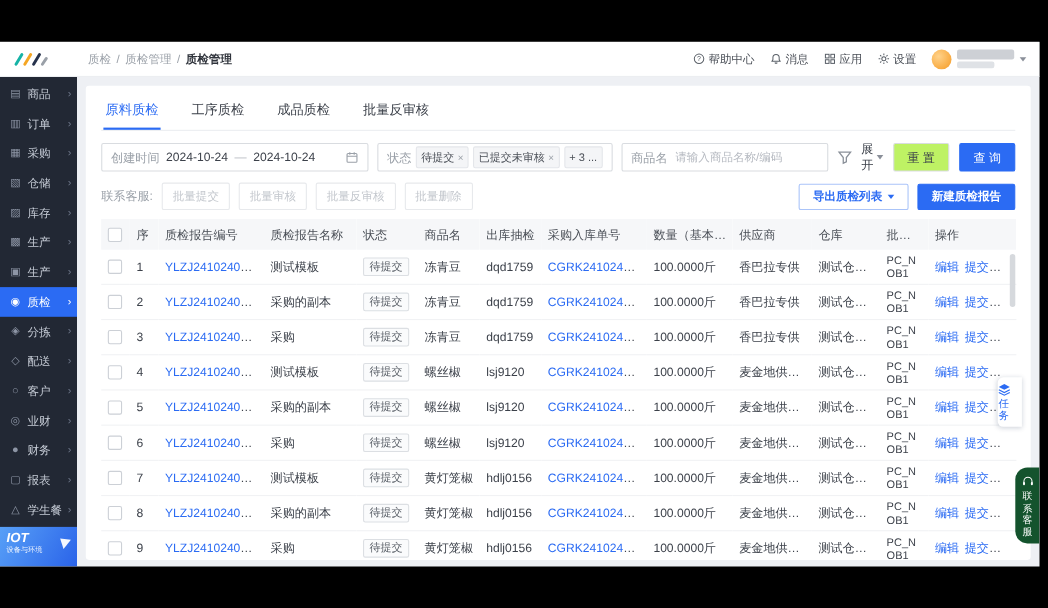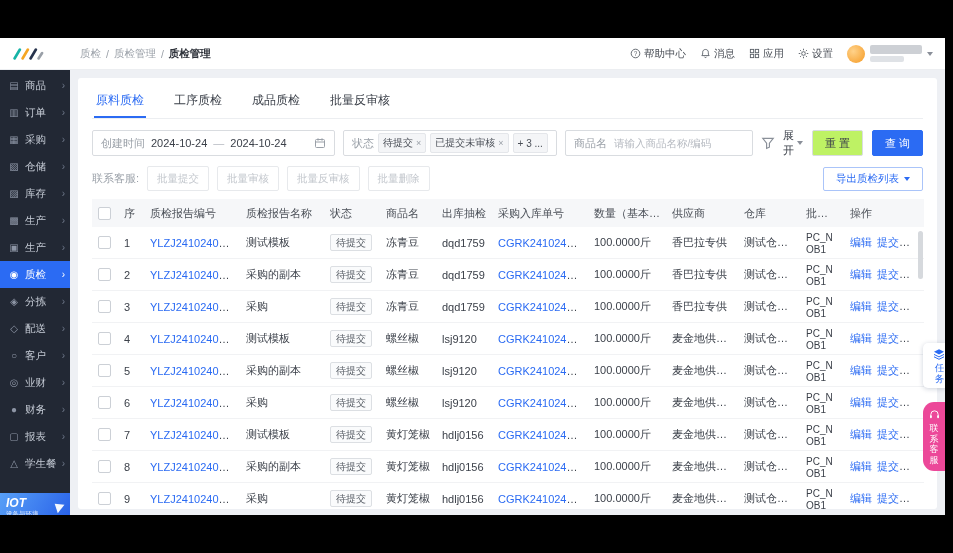--- a/index.html
+++ b/index.html
@@ -25,21 +25,21 @@
   .caret{width:0;height:0;border-left:3.5px solid transparent;border-right:3.5px solid transparent;border-top:4px solid #8a8f99;}
 
   
   .sidebar{position:absolute;left:0;top:32px;width:70px;bottom:0;background:#222834;display:flex;flex-direction:column;z-index:5;}
   .side-menu{flex:1;padding-top:2px;overflow:hidden;}
   .side-item{height:27px;display:flex;align-items:center;padding:0 5px 0 8px;color:#c6ccd6;font-size:10.5px;gap:5px;cursor:pointer;}
   .side-ic{font-size:10px;color:#8d95a5;width:12px;text-align:center;}
   .side-arrow{margin-left:auto;color:#6d7688;font-size:10px;}
   .side-item.active{background:#2b6bf3;color:#fff;}
   .side-item.active .side-ic,.side-item.active .side-arrow{color:#fff;}
-  .side-logo{height:22px;background:linear-gradient(120deg,#58a0f7,#2a63e9);position:relative;color:#fff;
+  .side-logo{height:36px;background:linear-gradient(120deg,#58a0f7,#2a63e9);position:relative;color:#fff;
              padding:4px 6px;box-sizing:border-box;overflow:hidden;}
   .side-logo .t{font-size:12px;font-weight:bold;font-style:italic;line-height:13px;}
   .side-logo .s{font-size:6.5px;opacity:.92;}
   .plane{position:absolute;right:5px;top:9px;width:0;height:0;border-left:9px solid #fff;
          border-top:4px solid transparent;border-bottom:6px solid transparent;transform:rotate(-18deg);opacity:.95;}
 
   
   .main{position:absolute;left:70px;top:32px;right:0;bottom:0;padding:8px 8px 6px;box-sizing:border-box;}
   .card{background:#fff;border-radius:3px;height:100%;box-sizing:border-box;padding:8px 14px 4px;position:relative;overflow:hidden;}
 
@@ -66,21 +66,21 @@
   .expand{display:flex;align-items:center;gap:3px;font-size:11px;color:#3c414a;cursor:pointer;}
   .btn{height:26px;border-radius:2px;font-size:11px;display:flex;align-items:center;justify-content:center;
        padding:0 12px;cursor:pointer;box-sizing:border-box;white-space:nowrap;}
   .btn.ghost{border:1px solid #d9dce0;background:#bef264;color:#3c414a;}
   .btn.primary{background:#2b6bf3;color:#fff;border:1px solid #2b6bf3;}
 
   .batch-row{display:flex;align-items:center;gap:8px;margin-top:8px;font-size:11px;}
   .batch-label{color:#9aa0a8;}
   .batch-btn{height:23px;padding:0 9px;border:1px solid #e7e9ec;border-radius:2px;background:#fff;color:#c3c7cd;
              font-size:10.5px;display:flex;align-items:center;cursor:not-allowed;}
-  .batch-right{margin-left:auto;display:flex;gap:8px;}
+  .batch-right{margin-left:auto;display:flex;gap:8px;font-weight:bold;}
   .btn.export{border:1px solid #aac4f9;color:#2b6bf3;background:#fff;height:24px;font-size:10.5px;gap:5px;}
   .caret-blue{width:0;height:0;border-left:3.5px solid transparent;border-right:3.5px solid transparent;border-top:4px solid #2b6bf3;}
   .btn.create{height:24px;font-size:10.5px;}
 
   .table-wrap{margin-top:8px;position:relative;}
   table{border-collapse:collapse;table-layout:fixed;width:831px;font-size:11px;}
   th{background:#f6f7f9;color:#4a4f57;font-weight:normal;height:28px;padding:0 6px;text-align:left;
      white-space:nowrap;overflow:hidden;text-overflow:ellipsis;}
   td{height:29px;padding:0 6px;border-bottom:1px solid #f1f2f4;color:#3c414a;white-space:nowrap;
      overflow:hidden;text-overflow:ellipsis;}
@@ -88,26 +88,26 @@
       vertical-align:middle;cursor:pointer;}
   a.lnk{color:#2b6bf3;text-decoration:none;cursor:pointer;text-align:right;}
   .badge{display:inline-block;border:1px solid #dcdfe3;background:#fafbfc;color:#5a6068;font-size:10px;
          padding:1px 5px;border-radius:2px;line-height:13px;}
   td.batch-cell{white-space:normal;word-break:break-all;line-height:12px;font-size:10px;padding-top:2px;}
   td.actions a{margin-right:5px;}
   .vscroll{position:absolute;right:0;top:30px;width:5px;height:255px;}
   .vthumb{position:absolute;top:2px;right:0;width:5px;height:48px;background:#d6d9dd;border-radius:3px;}
 
   
-  .float-task{position:absolute;right:0;top:305px;width:22px;background:#fff;border-radius:5px 0 0 5px;
-              box-shadow:0 1px 5px rgba(31,50,88,.22);display:flex;flex-direction:column;align-items:flex-end;
+  .float-task{position:absolute;right:16px;top:305px;width:22px;background:#fff;border-radius:5px 0 0 5px;
+              box-shadow:0 1px 5px rgba(31,50,88,.22);display:flex;flex-direction:column;align-items:flex-start;
               padding:5px 0 4px;gap:2px;z-index:9;cursor:pointer;}
   .float-task svg{width:12px;height:12px;}
   .vtxt{font-size:9.5px;color:#2b6bf3;width:11px;line-height:11px;text-align:center;word-break:break-all;}
-  .float-support{position:absolute;right:0;top:364px;width:22px;background:#ec4899;border-radius:11px 0 0 11px;
+  .float-support{position:absolute;right:0;top:387px;width:22px;background:#14532d;border-radius:11px 0 0 11px;
                  display:flex;flex-direction:column;align-items:center;padding:7px 0 6px;gap:3px;z-index:9;cursor:pointer;justify-content:center;}
   .float-support svg{width:11px;height:11px;}
   .float-support .vtxt{font-size:9px;width:10px;line-height:10.5px;color:#fff;}
 </style>
 </head>
 <body>
 
 <div class="app">
 
   <div class="topbar">
@@ -339,20 +339,21 @@
             <div class="batch-btn">批量提交</div>
             <div class="batch-btn">批量审核</div>
             <div class="batch-btn">批量反审核</div>
             <div class="batch-btn">批量删除</div>
           </span>
         <div class="batch-right">
           <div class="btn export">
             <span>导出质检列表</span>
             <span class="caret-blue"></span>
           </div>
+          <div class="btn primary create">新建质检报告</div>
         </div>
       </div>
 
       <div class="table-wrap">
         <table>
             <colgroup>
               <col style="width: 26px;">
               <col style="width: 26px;">
               <col style="width: 96px;">
               <col style="width: 84px;">

